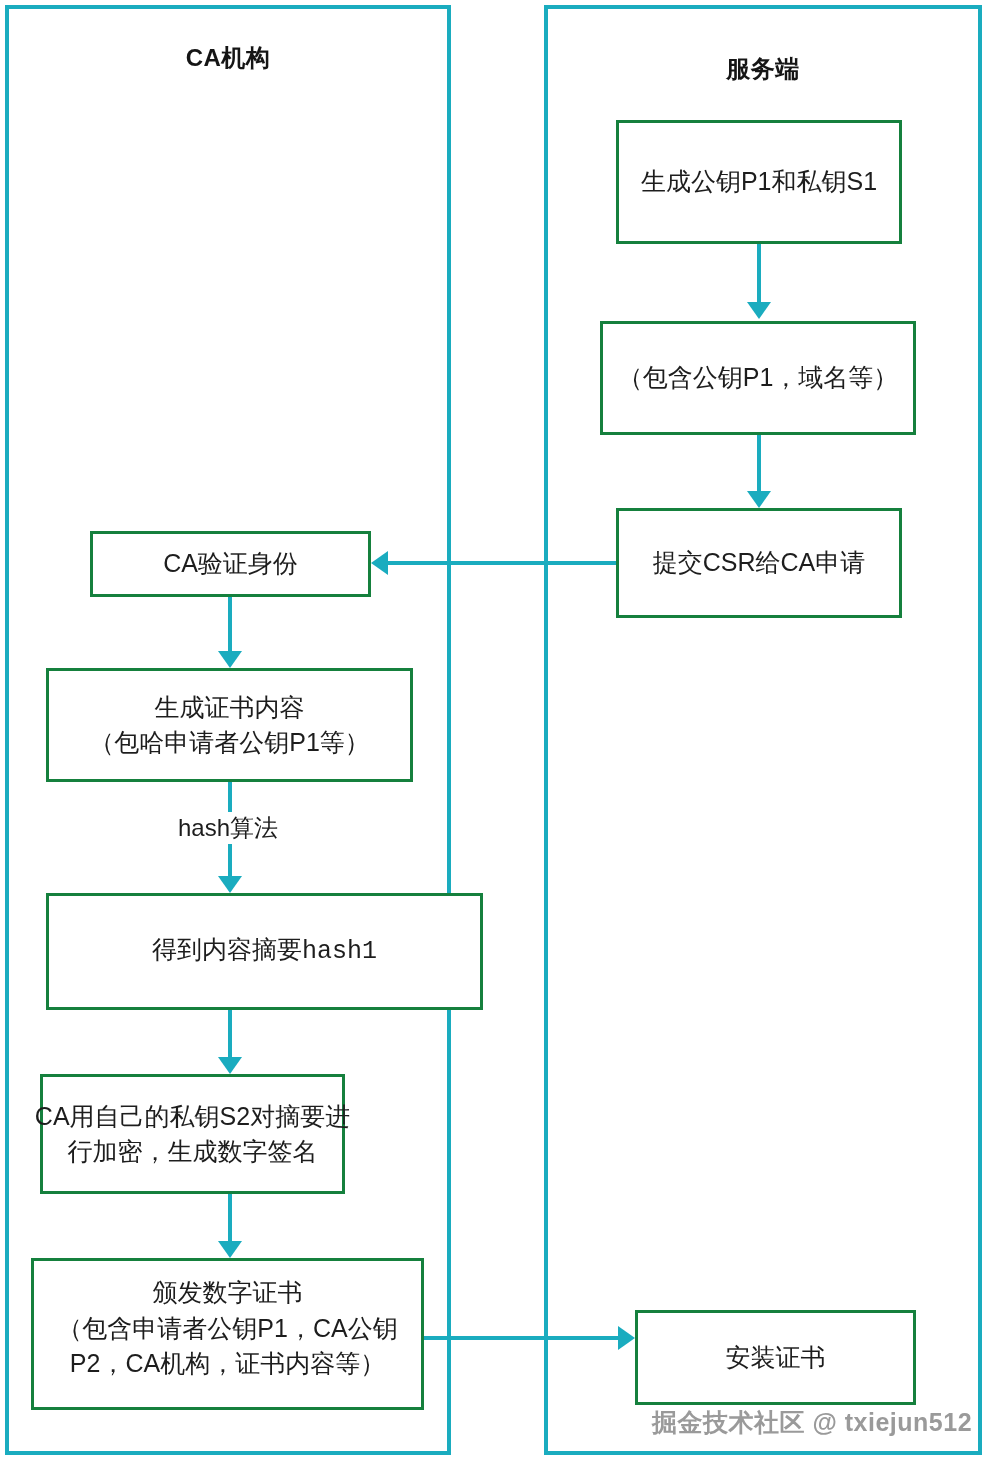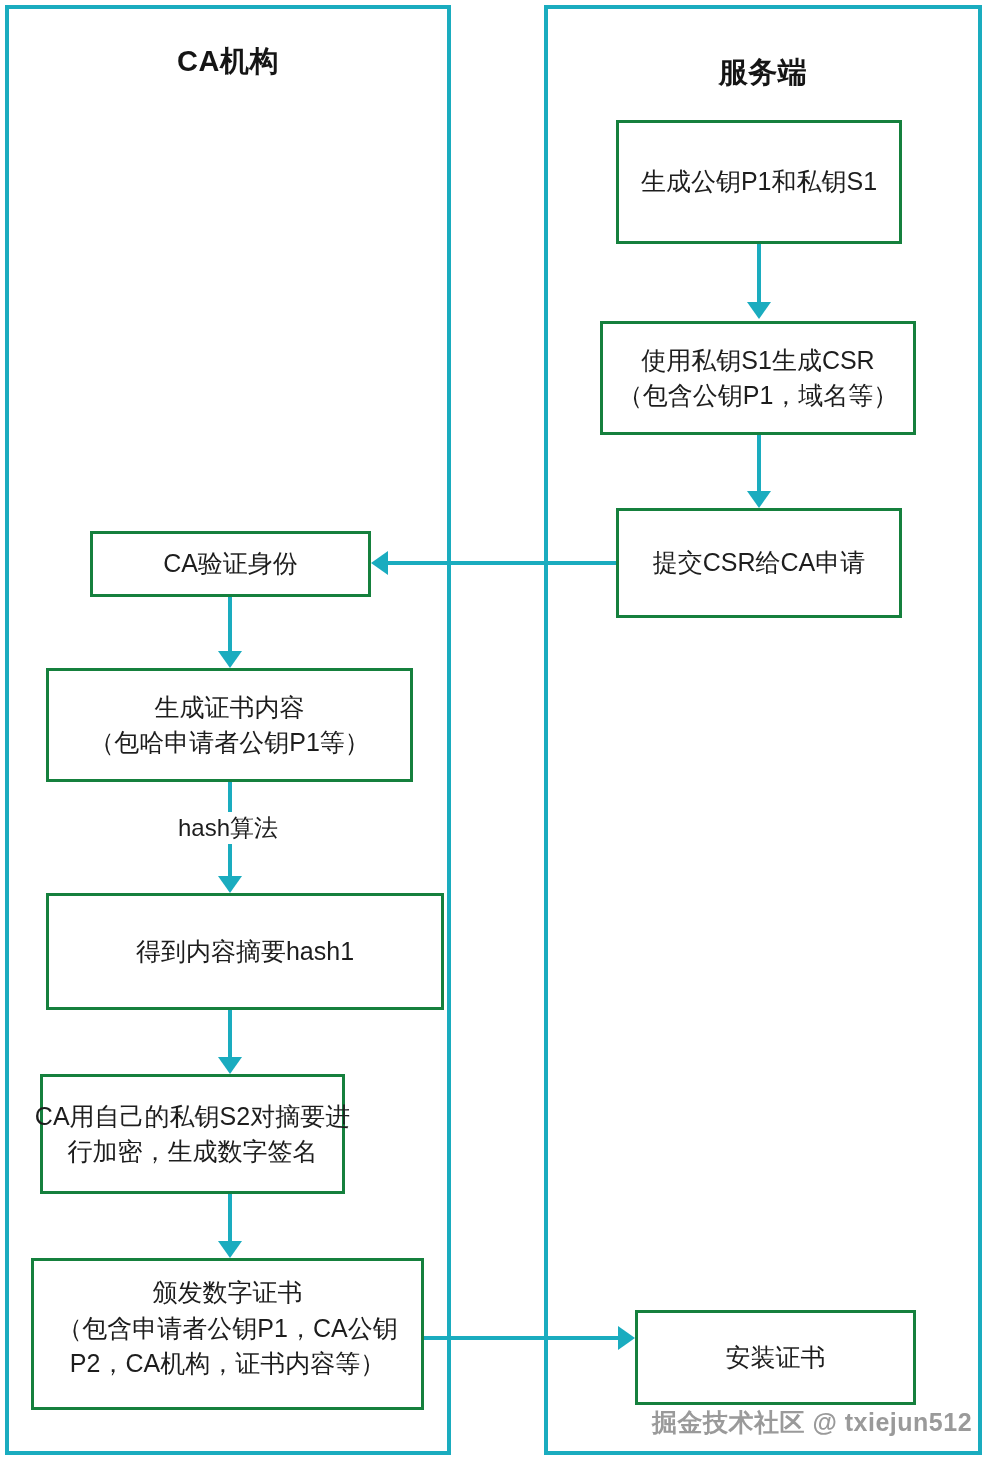--- a/index.html
+++ b/index.html
@@ -18,21 +18,21 @@
     background:#ffffff;
     box-sizing:border-box;
   }
   #lane-ca{left:5px;top:5px;width:446px;height:1450px;}
   #lane-server{left:544px;top:5px;width:438px;height:1450px;}
 
   .lane-title{
     position:absolute;
     text-align:center;
     font-weight:bold;
-    font-size:29px;
+    font-size:24px;
     letter-spacing:0.5px;
     color:#151515;
     white-space:nowrap;
   }
   #title-ca{left:5px;top:42px;width:446px;}
   #title-server{left:544px;top:42px;width:438px;margin-top:11px;}
 
   
   .node{
     position:absolute;
@@ -51,21 +51,21 @@
     z-index:3;
   }
   .node .ln{display:block;white-space:nowrap;}
 
   
   #node-genkeys    {left:616px; top:120px;  width:286px; height:124px;}
   #node-csr        {left:600px; top:321px;  width:316px; height:114px;}
   #node-submit     {left:616px; top:508px;  width:286px; height:110px;}
   #node-verify     {left:90px;  top:531px;  width:281px; height:66px;}
   #node-certcontent{left:46px;  top:668px;  width:367px; height:114px;}
-  #node-hash1      {left:46px;  top:893px;  width:398px; height:117px;}
+  #node-hash1      {left:46px;  top:893px;  width:437px; height:117px;font-family:Liberation Mono, monospace;}
   #node-sign       {left:40px;  top:1074px; width:305px; height:120px;}
   #node-issue      {left:31px;  top:1258px; width:393px; height:152px;}
   #node-install    {left:635px; top:1310px; width:281px; height:95px;}
 
   #node-issue{justify-content:flex-start;padding-top:14px;}
   #node-issue .ln{text-align:left;}
   #node-issue .ln:first-child{text-align:center;width:100%;}
 
   
   .ln-v{position:absolute;width:4px;background:#1AACBF;z-index:2;}
@@ -144,21 +144,20 @@
   <div class="arrow-d" style="left:218px;top:1241px;"></div>
 
   <div class="ln-h" style="left:424px;top:1336px;width:194px;"></div>
   <div class="arrow-r" style="left:618px;top:1326px;"></div>
 
   <div class="node" id="node-genkeys">
     <span class="ln">生成公钥P1和私钥S1</span>
   </div>
 
   <div class="node" id="node-csr">
-    <span class="ln">使用私钥S1生成CSR</span>
     <span class="ln">（包含公钥P1，域名等）</span>
   </div>
 
   <div class="node" id="node-submit">
     <span class="ln">提交CSR给CA申请</span>
   </div>
 
   <div class="node" id="node-verify">
     <span class="ln">CA验证身份</span>
   </div>

